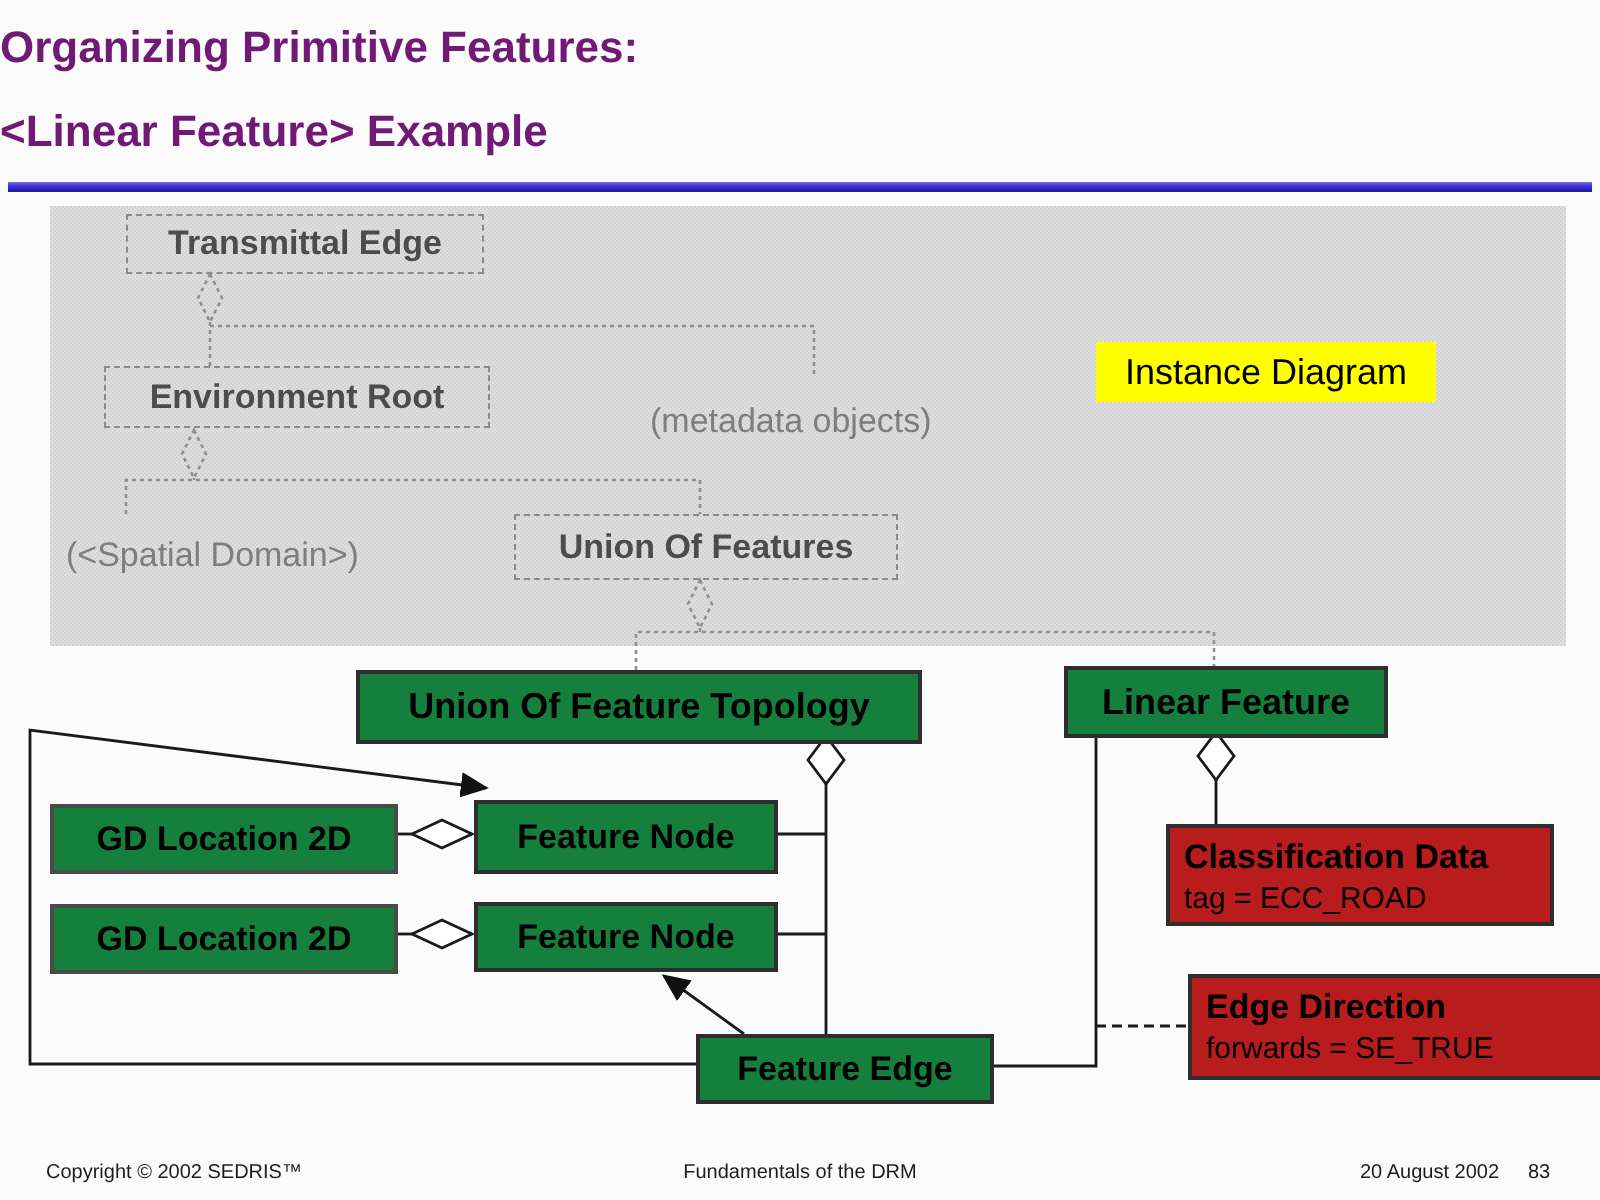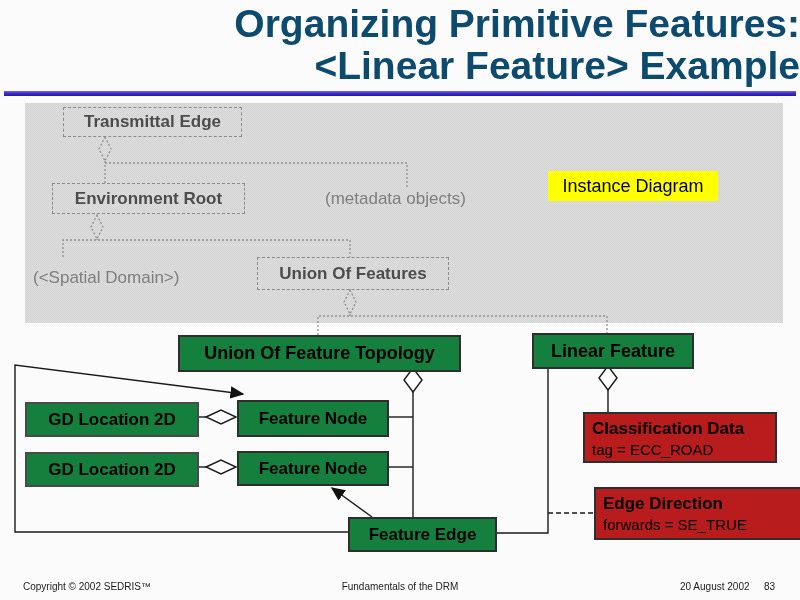--- a/index.html
+++ b/index.html
@@ -1,19 +1,19 @@
 <!DOCTYPE html>
 <html><head>
 <meta charset="utf-8">
 <style>
   html,body{margin:0;padding:0;background:#fff;}
   .slide{position:relative;width:800px;height:600px;background:#fbfbfb;overflow:hidden;
          font-family:"Liberation Sans","DejaVu Sans",sans-serif;}
-  .title{position:absolute;top:3px;left:0;width:100%;text-align:right;
-         font-weight:bold;font-size:39px;line-height:42px;color:#0c4a6e;letter-spacing:0px;}
+  .title{position:absolute;top:3px;left:0;width:100%;text-align:left;
+         font-weight:bold;font-size:22px;line-height:42px;color:#701a75;letter-spacing:0px;}
   .rule{position:absolute;left:4px;top:91px;width:792px;height:5px;
         background:linear-gradient(#7a6ae8 0%,#3c2bd4 45%,#241a96 100%);}
   .grayzone{position:absolute;left:25px;top:103px;width:758px;height:220px;
         background:repeating-conic-gradient(#dfdfdf 0% 25%,#d2d2d2 0% 50%) 0 0 / 2px 2px;}
   .gbox{position:absolute;border:1px dashed #8b8b8b;color:#4c4c4c;font-weight:bold;
         font-size:17px;display:flex;align-items:center;justify-content:center;}
   .glabel{position:absolute;color:#7e7e7e;font-size:17px;}
   .hilite{position:absolute;left:548px;top:171px;width:170px;height:30px;
         display:flex;align-items:center;justify-content:center;
         font-size:18px;color:#000;}
@@ -77,21 +77,21 @@
       <polyline points="548,365 548,533 493,533"></polyline>
       <polyline points="348,532 15,532 15,365 243,394" marker-end="url(#arw)"></polyline>
       <polyline points="372,517 332,488" marker-end="url(#arw)"></polyline>
       <line x1="548" y1="513" x2="594" y2="513" stroke-dasharray="5 3"></line>
     </g>
   </svg>
 
   <div class="gbox" style="left:63px;top:107px;width:177px;height:28px;">Transmittal Edge</div>
   <div class="gbox" style="left:52px;top:183px;width:191px;height:29px;">Environment Root</div>
   <div class="gbox" style="left:257px;top:257px;width:190px;height:31px;">Union Of Features</div>
-  <div class="glabel" style="left:325px;top:189px;">(metadata objects)</div>
+  <div class="glabel" style="left:325px;top:201px;">(metadata objects)</div>
   <div class="glabel" style="left:33px;top:268px;">(&lt;Spatial Domain&gt;)</div>
 
   <div class="hilite" style="background:#ffff00;">Instance Diagram</div>
 
   <div class="box big" style="left:178px;top:335px;width:279px;height:33px;">Union Of Feature Topology</div>
   <div class="box big" style="left:532px;top:333px;width:158px;height:32px;">Linear Feature</div>
   <div class="box" style="left:25px;top:402px;width:170px;height:31px;border-color:#4a4a4a;">GD Location 2D</div>
   <div class="box" style="left:237px;top:400px;width:148px;height:33px;">Feature Node</div>
   <div class="box" style="left:25px;top:452px;width:170px;height:31px;border-color:#4a4a4a;">GD Location 2D</div>
   <div class="box" style="left:237px;top:451px;width:148px;height:31px;">Feature Node</div>

